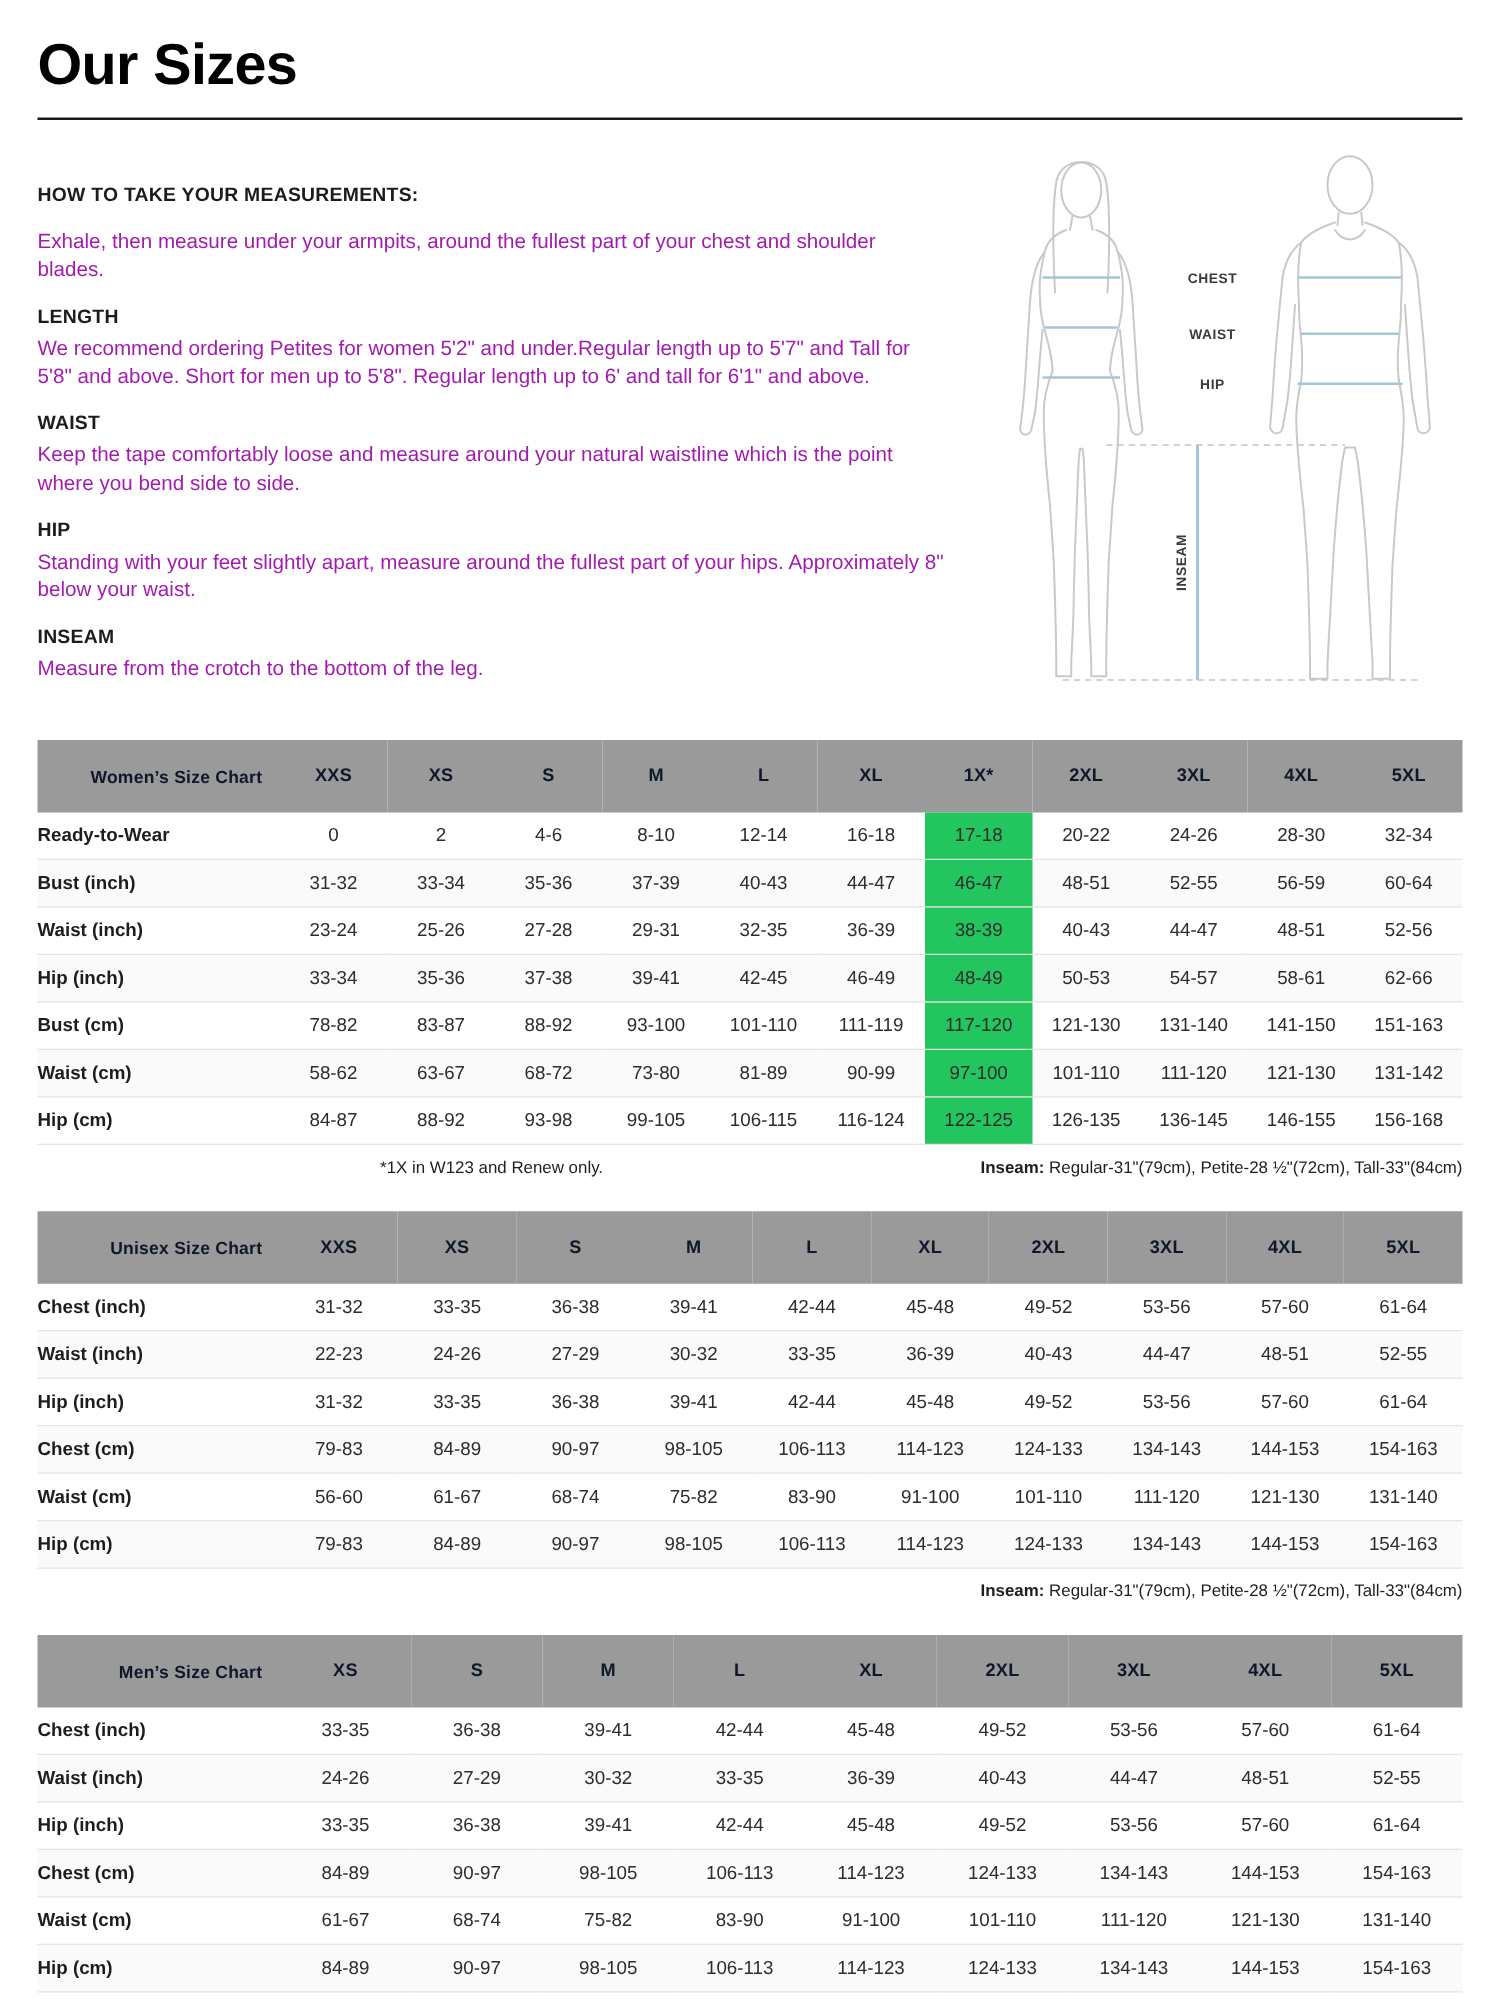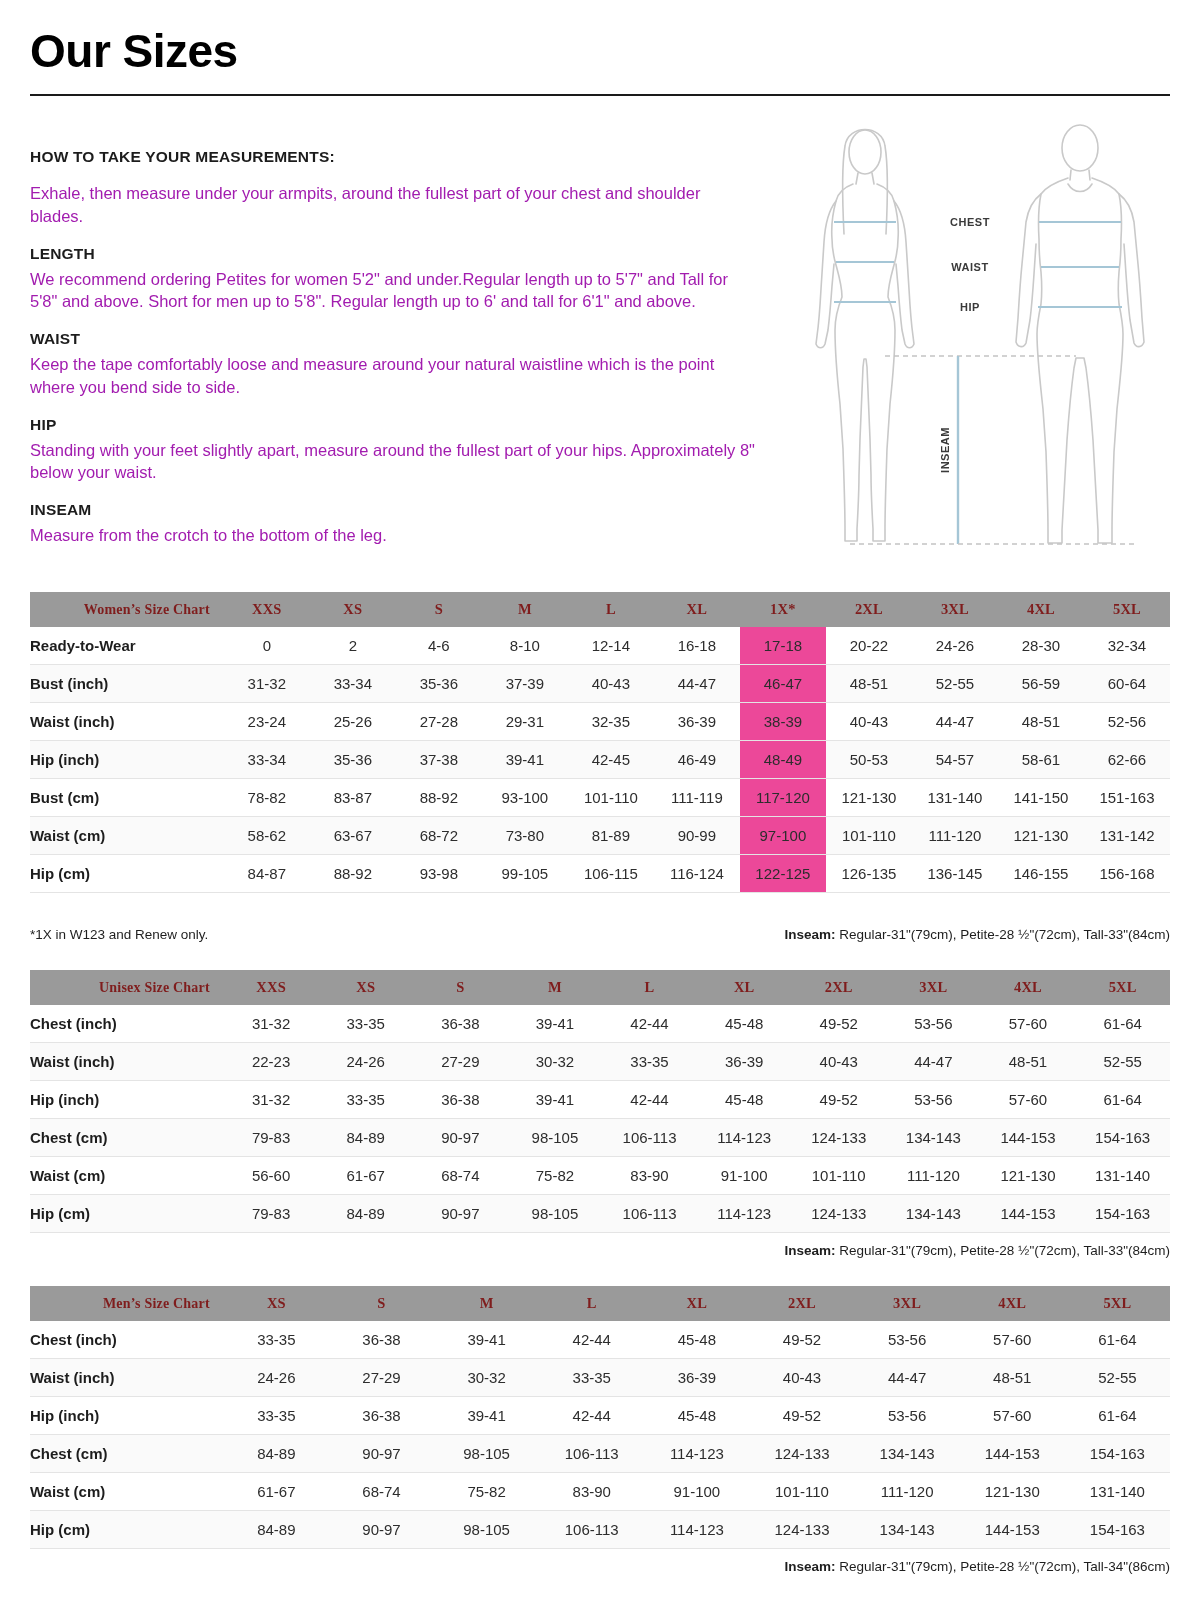--- a/index.html
+++ b/index.html
@@ -22,34 +22,34 @@
   .outline { fill:none; stroke:#c9c9c9; stroke-width:1.6; stroke-linecap:round; stroke-linejoin:round; }
   .measure { stroke:#a5c6d6; stroke-width:2.4; }
   .mline  { stroke:#a5c6d6; stroke-width:2; }
   .dash { stroke:#c4c4c4; stroke-width:1.3; stroke-dasharray:5 4; fill:none; }
   .diag-label { font-size:11px; font-weight:bold; fill:#3a3a3a; letter-spacing:.5px;
                 font-family:"Liberation Sans","DejaVu Sans",sans-serif; }
 
   .charts { margin-top:12px; }
   .chart { margin-top:28px; }
   table { width:100%; border-collapse:collapse; table-layout:fixed; }
-  thead th { background:#9a9a9a; color:#7f1d1d; font-size:14.5px; font-weight:bold;
-             padding:9px 3px; text-align:center; letter-spacing:.2px;font-family:Liberation Serif, serif; }
+  thead th { background:#9a9a9a; color:#0f172a; font-size:14.5px; font-weight:bold;
+             padding:21px 3px; text-align:center; letter-spacing:.2px; }
   thead th.lbl { text-align:right; padding-right:14px; font-size:14px; }
   th.lbl { width:17%; }
   tbody th.lbl { text-align:left; padding-right:14px; font-size:15px; color:#1d1d1d;
                  font-weight:bold; }
   tbody td { text-align:center; font-size:15px; color:#2d2d2d; padding:10px 2px; }
   tbody tr { border-bottom:1px solid #e4e4e4; }
   tbody tr:nth-child(even) { background:#fafafa; }
-  tbody td.hl { background:#ec4899; }
+  tbody td.hl { background:#22c55e; }
   tbody th, tbody td { vertical-align:middle; }
 
   .footnotes { display:flex; align-items:baseline; margin-top:10px; font-size:13.5px; color:#1e1e1e; }
-  .fn-left { flex:1; text-align:left;margin-top:24px; }
+  .fn-left { flex:1; text-align:center; }
   .fn-right { margin-left:auto; text-align:right; }
   .fn-right b { font-weight:bold;margin-left:28px; }
 </style>
 </head>
 <body>
 
 <div class="page">
 
   <h1 class="page-title">Our Sizes</h1>
   <hr class="title-rule">

